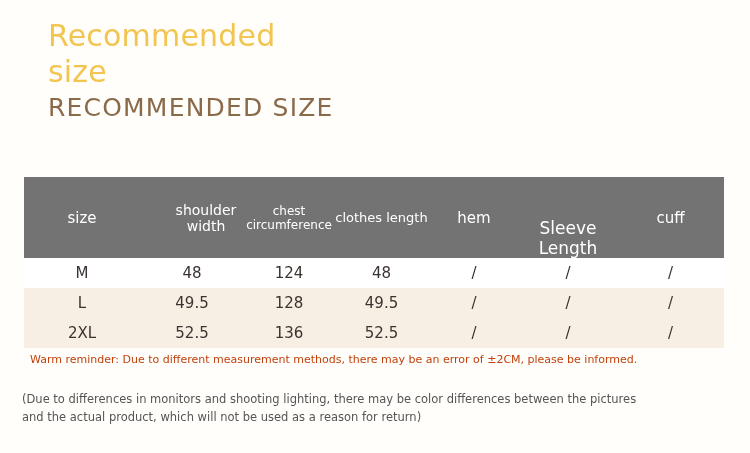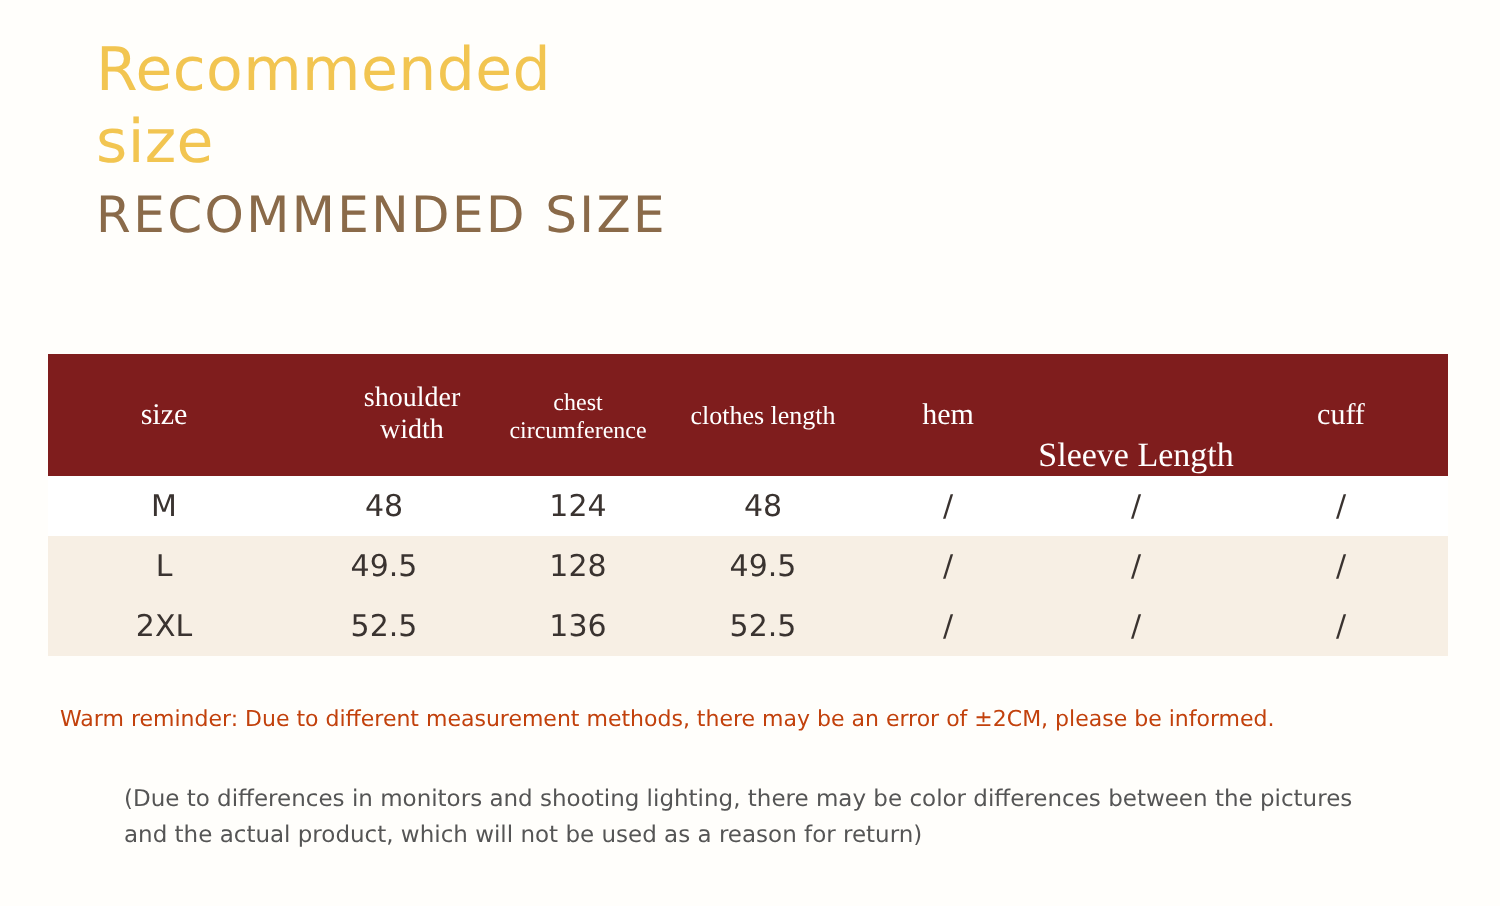--- a/index.html
+++ b/index.html
@@ -46,23 +46,22 @@
   
   .size-table {
     position: absolute;
     left: 24px;
     top: 177px;
     width: 700px;
     border-collapse: collapse;
     table-layout: fixed;
   }
   .size-table thead tr {
-    background: #7f1d1d;
+    background: #737373;
     height: 38px;
-    font-family: Liberation Serif, serif;
   }
   .size-table thead th {
     color: #ffffff;
     font-weight: 400;
     text-align: center;
     vertical-align: middle;
     padding: 0;
     height: 38px;
     overflow: hidden;
     line-height: 14px;
@@ -108,21 +107,20 @@
   }
   .note-2 {
     position: absolute;
     left: 22px;
     top: 390px;
     width: 625px;
     font-size: 11.5px;
     line-height: 18px;
     color: #555555;
     font-family: "DejaVu Sans", sans-serif;
-    margin-left: 40px;
   }
 </style>
 </head>
 <body>
 
 <div class="title-block">
   <div class="title-main">Recommended size</div>
 </div>
 <div class="title-sub">RECOMMENDED SIZE</div>
 

